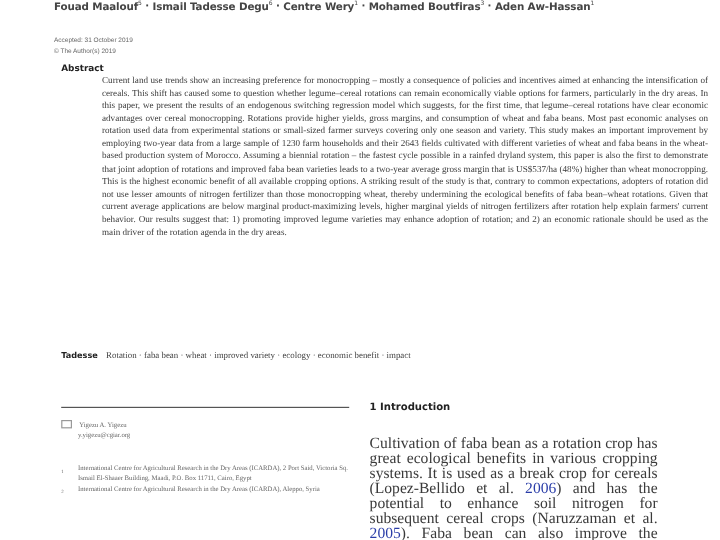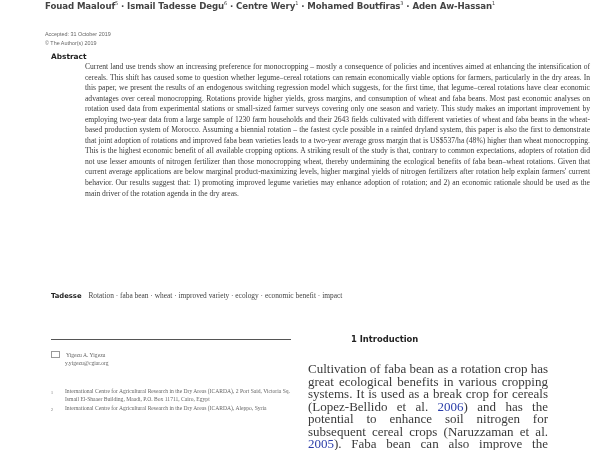--- a/index.html
+++ b/index.html
@@ -41,21 +41,21 @@
   .corresp .mail-icon {
     display: inline-block; width: 7px; height: 5px; border: 0.6px solid #999; margin-right: 6px; vertical-align: middle; position: relative; top: -1px;
   }
   .corresp .email { padding-left: 14px; }
   .affils { position: absolute; left: 51px; top: 388px; width: 240px; font-size: 5.6px; color: #666; line-height: 7.6px; }
   .affil { display: flex; margin-bottom: 2px; }
   .affil .num { width: 14px; font-size: 4px; padding-top: 1px; }
   .affil .txt { flex: 1; }
   .intro-heading {
     position: absolute; left: 308px; top: 334px;
-    font-family: "DejaVu Sans", sans-serif; font-weight: bold; font-size: 8.4px; color: #222; margin-left: 43px;
+    font-family: "DejaVu Sans", sans-serif; font-weight: bold; font-size: 8.4px; color: #222;
   }
   .intro-body {
     position: absolute; left: 308px; top: 363px; width: 240px;
     font-size: 13px; line-height: 12.5px; text-align: justify; color: #3a3a3a;
   }
   .cite { color: #2a3da8; }
 </style>
 </head>
 <body>
 

